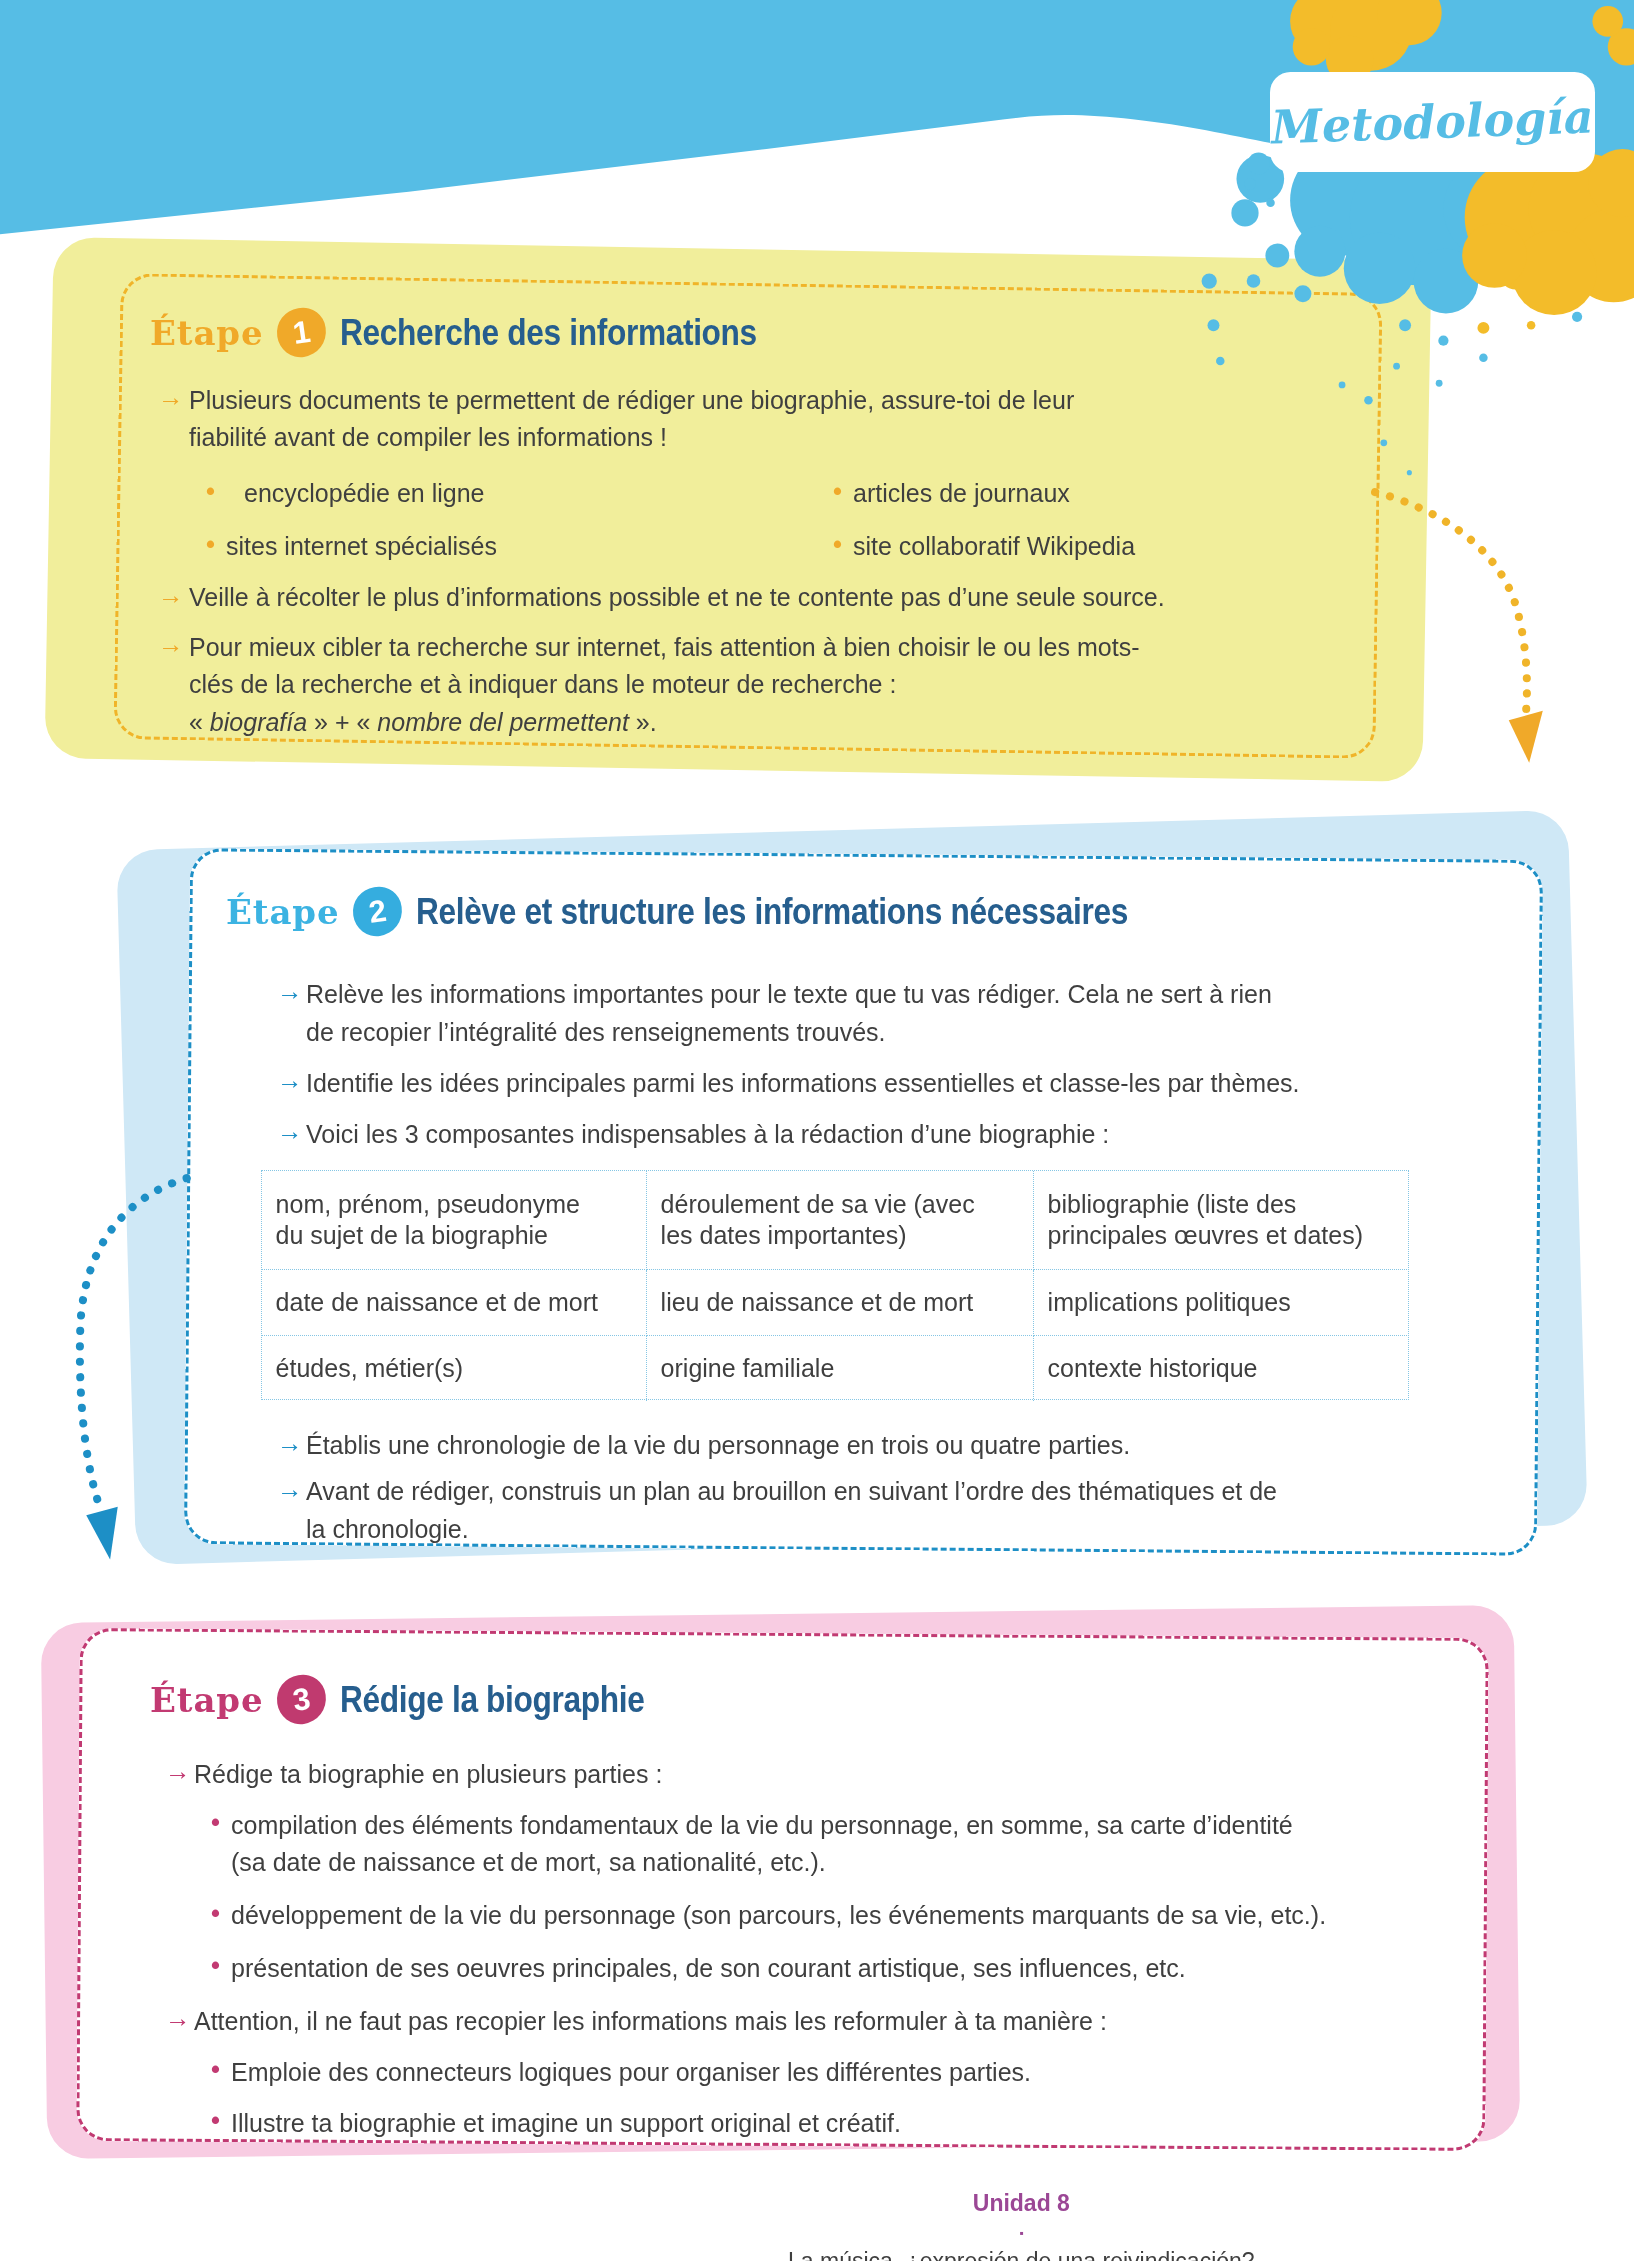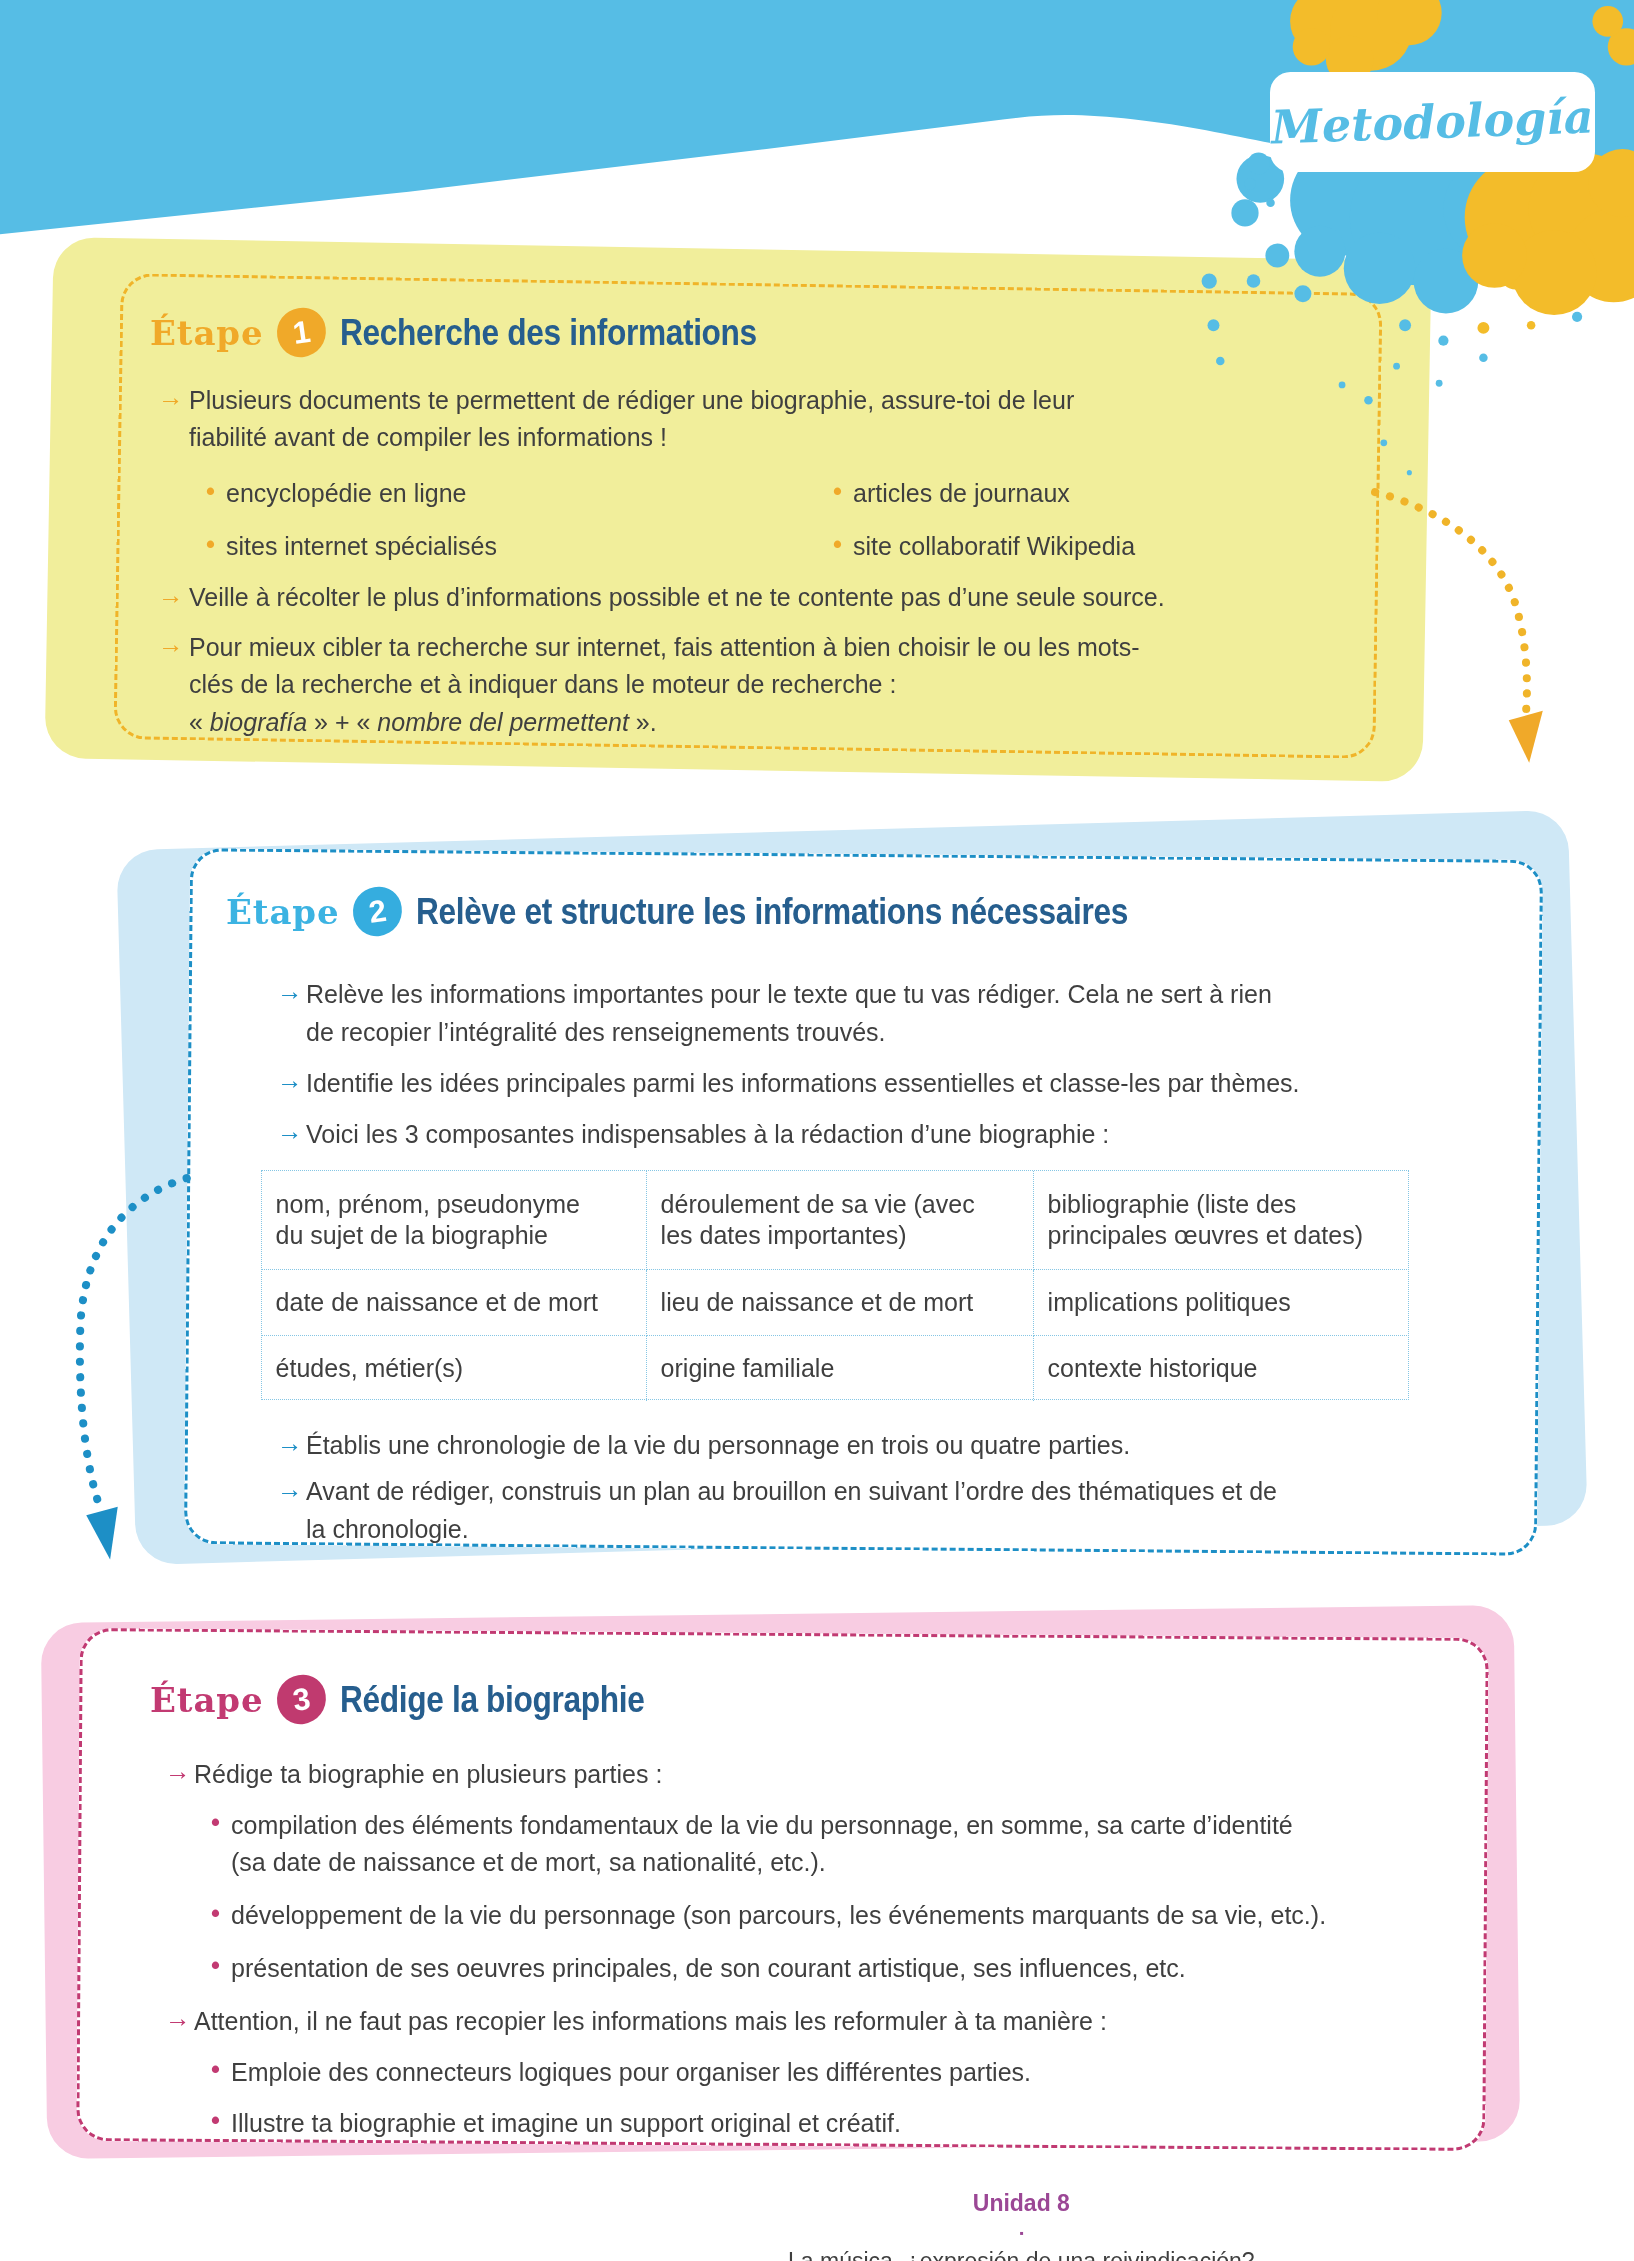--- a/index.html
+++ b/index.html
@@ -143,21 +143,21 @@
     <span class="etape e1">Étape</span>
     <span class="num n1">1</span>
     <span class="ttl">Recherche des informations</span>
   </div>
 
   <span class="arw a1" style="left:158px;top:383px">→</span>
   <div class="ln" style="left:189px;top:385px">Plusieurs documents te permettent de rédiger une biographie, assure-toi de leur</div>
   <div class="ln" style="left:189px;top:422px">fiabilité avant de compiler les informations !</div>
 
   <span class="bdot a1" style="left:206px;top:477px">•</span>
-  <div class="ln" style="left:226px;top:478px">encyclopédie en ligne</div>
+  <div class="ln" style="left:244px;top:478px">encyclopédie en ligne</div>
   <span class="bdot a1" style="left:833px;top:477px">•</span>
   <div class="ln" style="left:853px;top:478px">articles de journaux</div>
   <span class="bdot a1" style="left:206px;top:530px">•</span>
   <div class="ln" style="left:226px;top:531px">sites internet spécialisés</div>
   <span class="bdot a1" style="left:833px;top:530px">•</span>
   <div class="ln" style="left:853px;top:531px">site collaboratif Wikipedia</div>
 
   <span class="arw a1" style="left:158px;top:581px">→</span>
   <div class="ln" style="left:189px;top:582px">Veille à récolter le plus d’informations possible et ne te contente pas d’une seule source.</div>
 

